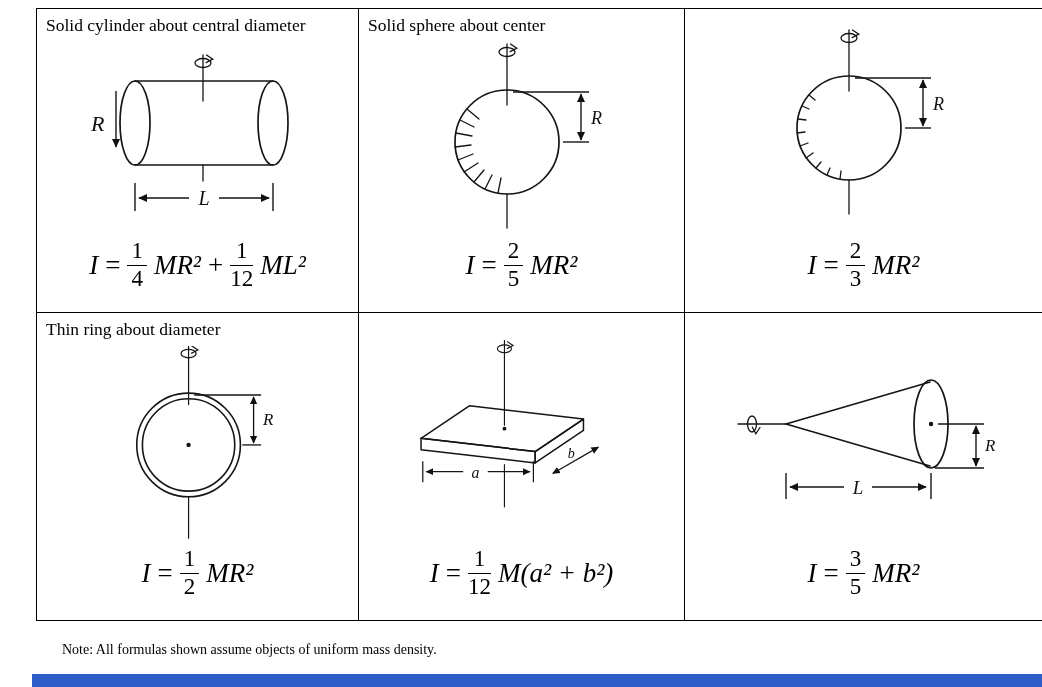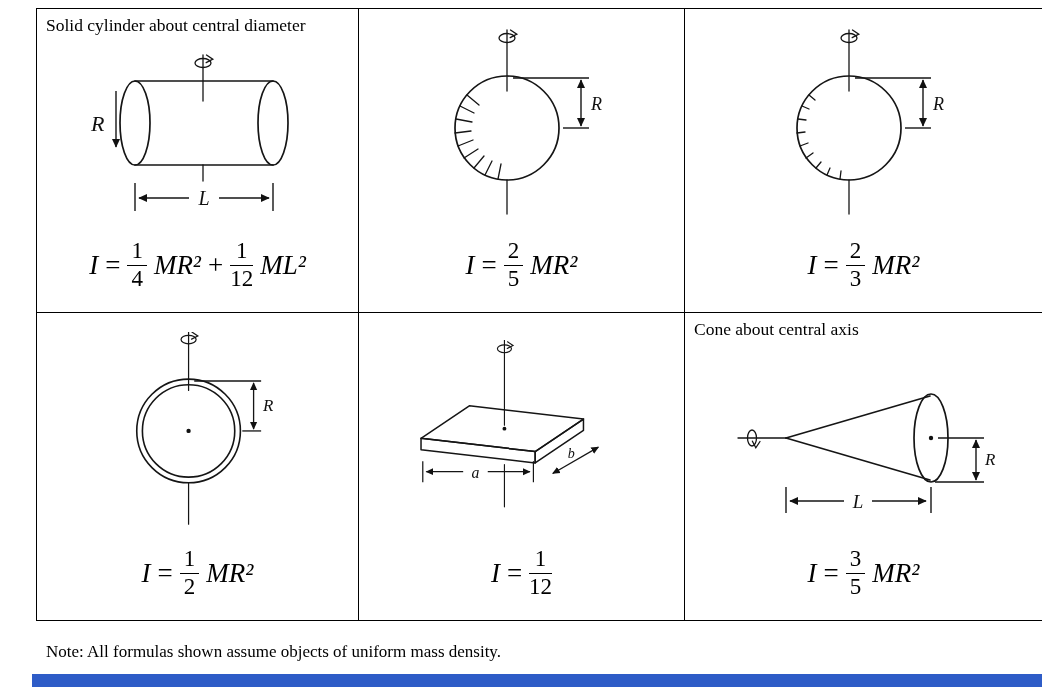--- a/index.html
+++ b/index.html
@@ -30,21 +30,21 @@
   .svgtext { font-family:"Liberation Serif", serif; font-style:italic; fill:#111; }
   .formula {
     display:flex; align-items:center; justify-content:center; gap:7px;
     font-size:27px; margin:0 0 20px 0;
   }
   .f-var { font-style:italic; }
   .f-op { font-style:normal; }
   .frac { display:inline-flex; flex-direction:column; align-items:center; font-size:23px; line-height:1.08; }
   .frac .num { align-self:stretch; text-align:center; border-bottom:1.6px solid #000; padding:0 4px 1px 4px; }
   .frac .den { text-align:center; padding-top:1px; }
-  .note { position:absolute; left:46px; top:642px; font-size:17px;text-align:right; }
+  .note { position:absolute; left:62px; top:642px; font-size:14px;text-align:right; }
   .bottom-bar { position:absolute; left:32px; top:674px; width:1010px; height:13px; background:var(--bottom_bar,#2e5cc7); }
 </style>
 </head>
 <body>
 
 <div class="itable">
 
   <div class="cell">
     <div class="cell-title">Solid cylinder about central diameter</div>
     <div class="figure">
@@ -92,20 +92,21 @@
       <span class="f-op">+</span>
       <span class="frac">
         <span class="num">1</span>
         <span class="den">12</span>
       </span>
       <span class="f-var">ML²</span>
     </div>
   </div>
 
   <div class="cell">
+    <div class="cell-title">Solid sphere about center</div>
     <div class="figure">
       <svg width="210" height="192" viewBox="0 0 210 192">
         <defs>
           <marker id="ah-s1" markerUnits="userSpaceOnUse" markerWidth="10" markerHeight="10" refX="8" refY="5" orient="auto-start-reverse" viewBox="0 0 10 10">
             <path d="M0,1 L8.8,5 L0,9 z" fill="#111"></path>
           </marker>
         </defs>
         <circle cx="90" cy="100" r="52" class="sk"></circle>
         <path class="sk-thin" d="M81,151 L84,136 M68,147 L75,133 M57,140 L67,128 M47,130 L61,121 M41,118 L56,112 M38,105 L54,103 M39,91 L55,94 M43,78 L57,85 M50,67 L62,77"></path>
         <g>
@@ -166,20 +167,21 @@
       <span class="f-op">=</span>
       <span class="frac">
         <span class="num">2</span>
         <span class="den">3</span>
       </span>
       <span class="f-var">MR²</span>
     </div>
   </div>
 
   <div class="cell">
+    <div class="cell-title">Thin ring about diameter</div>
     <div class="figure">
       <svg width="198" height="196" viewBox="0 0 210 208">
         <defs>
           <marker id="ah-r" markerUnits="userSpaceOnUse" markerWidth="10" markerHeight="10" refX="8" refY="5" orient="auto-start-reverse" viewBox="0 0 10 10">
             <path d="M0,1 L8.8,5 L0,9 z" fill="#111"></path>
           </marker>
         </defs>
         <g>
           <circle cx="95" cy="105" r="55" class="sk"></circle>
           <circle cx="95" cy="105" r="49" class="sk"></circle>
@@ -247,25 +249,25 @@
         </g>
       </svg>
     </div>
     <div class="formula">
       <span class="f-var">I</span>
       <span class="f-op">=</span>
       <span class="frac">
         <span class="num">1</span>
         <span class="den">12</span>
       </span>
-    </div>
-  </div>
-
-  <div class="cell">
-    <div class="cell-title">Cone about central axis</div>
+      <span class="f-var">M(a² + b²)</span>
+    </div>
+  </div>
+
+  <div class="cell">
     <div class="figure">
       <svg width="275" height="162" viewBox="0 0 275 162">
         <defs>
           <marker id="ah-co" markerUnits="userSpaceOnUse" markerWidth="10" markerHeight="10" refX="8" refY="5" orient="auto-start-reverse" viewBox="0 0 10 10">
             <path d="M0,1 L8.8,5 L0,9 z" fill="#111"></path>
           </marker>
         </defs>
         <g>
           <ellipse cx="205" cy="75" rx="17" ry="44" class="sk"></ellipse>
           <line x1="60" y1="75" x2="204" y2="33" class="sk"></line>

